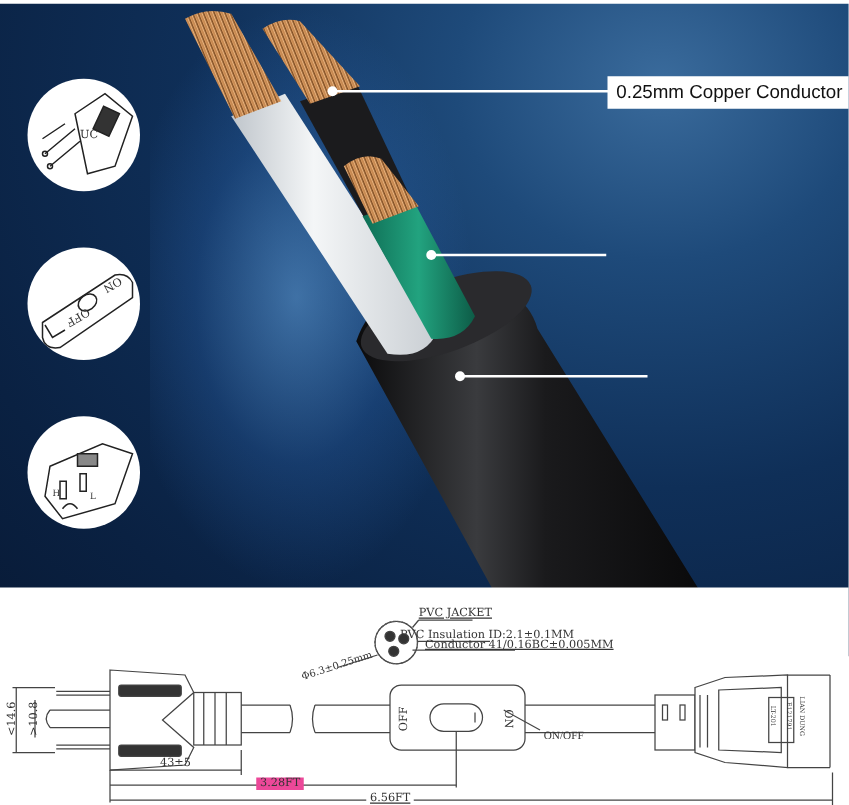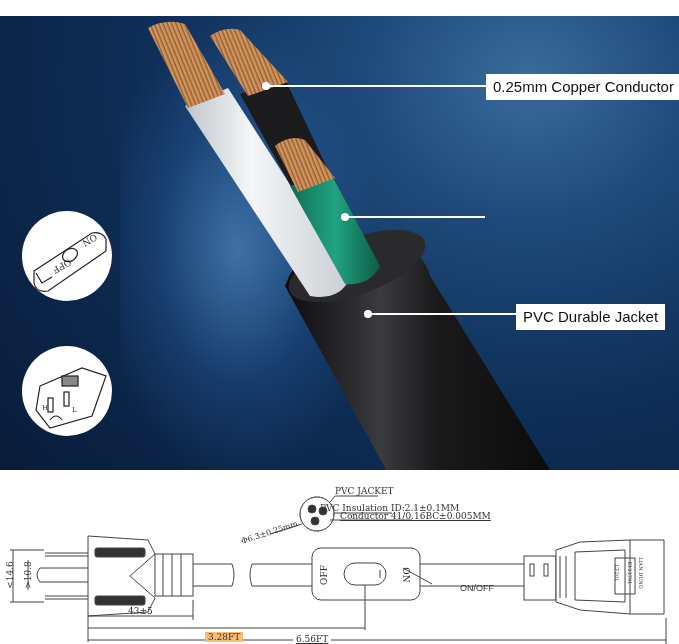--- a/index.html
+++ b/index.html
@@ -1,17 +1,17 @@
 <!DOCTYPE html>
 <html><head>
   <meta charset="utf-8">
   <style>
     html,body{margin:0;padding:0;}
     body{width:679px;height:644px;overflow:hidden;background:#fff;font-family:"Liberation Sans",sans-serif;position:relative;}
-    .top{position:absolute;left:0;top:16px;width:679px;height:522px;overflow:hidden;
+    .top{position:absolute;left:0;top:3px;width:679px;height:522px;overflow:hidden;
       background:radial-gradient(ellipse at 78% 12%, #3a6b9c 0%, #1e4a7a 22%, #0f2f58 50%, #0a2142 80%, #081a36 100%);}
     .glow{position:absolute;left:120px;top:0;width:260px;height:470px;
       background:radial-gradient(ellipse at 45% 50%, rgba(120,190,255,.45) 0%, rgba(60,130,220,.2) 40%, rgba(0,0,0,0) 70%);}
     .circle{position:absolute;left:22px;width:90px;height:90px;border-radius:50%;background:#fff;overflow:hidden;}
     .label-box{position:absolute;background:#fff;color:#111;font-size:15px;padding:4px 7px;white-space:nowrap;line-height:18px;}
     .leader{position:absolute;height:2px;background:#fff;}
     .dot{position:absolute;width:8px;height:8px;border-radius:50%;background:#fff;}
     .bottom{position:absolute;left:0;top:470px;width:679px;height:174px;background:#fff;}
     .mono{font-family:"DejaVu Serif","Liberation Serif",serif;color:#333;font-size:9px;position:absolute;white-space:nowrap;}
   </style>
@@ -68,22 +68,31 @@
 
   <div class="dot" style="left:262px;top:66px;"></div>
   <div class="leader" style="left:266px;top:69px;width:222px;"></div>
   <div class="label-box" style="left:486px;top:58px;">0.25mm Copper Conductor</div>
 
   <div class="dot" style="left:341px;top:197px;"></div>
   <div class="leader" style="left:345px;top:200px;width:140px;"></div>
 
   <div class="dot" style="left:364px;top:294px;"></div>
   <div class="leader" style="left:368px;top:297px;width:150px;"></div>
-  <div class="label-box" style="left:516px;top:288px;">PVC Durable Jacket</div>
-
+
+  <div class="circle" style="top:60px;">
+    <svg width="90" height="90" viewBox="0 0 90 90" fill="none" stroke="#222" stroke-width="1.2">
+      <path d="M38 28 L62 12 L84 30 L70 70 L48 76 Z" fill="#fff"></path>
+      <rect x="56" y="24" width="14" height="20" fill="#333" transform="rotate(25 63 34)"></rect>
+      <path d="M38 40 L14 60 M42 50 L18 70 M30 36 L12 48"></path>
+      <circle cx="14" cy="60" r="2"></circle>
+        <circle cx="18" cy="70" r="2"></circle>
+    </svg>
+    <span class="mono" style="left:42px;top:40px;">UC</span>
+  </div>
   <div class="circle" style="top:195px;">
     <svg width="90" height="90" viewBox="0 0 90 90" fill="none" stroke="#222" stroke-width="1.2">
       <path d="M12 60 L70 22 Q80 20 84 28 L84 40 L26 80 Q14 82 12 72 Z" fill="#fff"></path>
       <ellipse cx="48" cy="44" rx="8" ry="6" transform="rotate(-35 48 44)"></ellipse>
       <path d="M14 62 L20 72 L30 66"></path>
     </svg>
     <span class="mono" style="left:60px;top:24px;transform:rotate(150deg);">ON</span>
     <span class="mono" style="left:30px;top:50px;transform:rotate(150deg);">OFF</span>
   </div>
   <div class="circle" style="top:330px;">
@@ -161,33 +170,33 @@
 
     <line x1="88" y1="146" x2="88" y2="172"></line>
     <line x1="193" y1="130" x2="193" y2="150"></line>
     <line x1="88" y1="146" x2="193" y2="146"></line>
     <line x1="88" y1="158" x2="365" y2="158"></line>
     <line x1="88" y1="170" x2="666" y2="170"></line>
     <line x1="666" y1="148" x2="666" y2="174"></line>
   </svg>
 
   <span class="mono" style="left:240px;top:58px;transform:rotate(-18deg);font-size:8px;">Φ6.3±0.25mm</span>
-  <span class="mono" style="left:335px;top:16px;">PVC JACKET</span>
+  <span class="mono" style="left:335px;top:16px;text-decoration:underline;">PVC JACKET</span>
   <span class="mono" style="left:320px;top:33px;">PVC Insulation ID:2.1±0.1MM</span>
   <span class="mono" style="left:340px;top:41px;text-decoration:underline;">Conductor 41/0.16BC±0.005MM</span>
 
   <span class="mono" style="left:-4px;top:100px;transform:rotate(-90deg);">&lt;14.6</span>
   <span class="mono" style="left:14px;top:100px;transform:rotate(-90deg);">&gt;10.8</span>
   <span class="mono" style="left:128px;top:136px;">43±5</span>
 
   <span class="mono" style="left:314px;top:100px;transform:rotate(-90deg);">OFF</span>
   <span class="mono" style="left:398px;top:100px;transform:rotate(90deg);">ON</span>
-  <span class="mono" style="left:460px;top:113px;font-family:Liberation Sans, sans-serif;">ON/OFF</span>
-
-  <span class="mono" style="left:205px;top:162px;background:#fdba74;padding:0 3px;">3.28FT</span>
+  <span class="mono" style="left:435px;top:113px;font-family:Liberation Serif, serif;">ON/OFF</span>
+
+  <span class="mono" style="left:205px;top:152px;background:#ec4899;padding:0 3px;">3.28FT</span>
   <span class="mono" style="left:293px;top:164px;background:#fff;padding:0 3px;text-decoration:underline;">6.56FT</span>
 
   <div style="position:absolute;left:615px;top:90px;width:20px;height:34px;">
     <span class="mono" style="left:10px;top:10px;font-size:5px;transform:rotate(90deg);">LIAN DUNG</span>
     <span class="mono" style="left:4px;top:10px;font-size:5px;transform:rotate(90deg);">E121791</span>
     <span class="mono" style="left:-6px;top:10px;font-size:5px;transform:rotate(90deg);">LT-201</span>
   </div>
 </div>
 
 </body></html>

